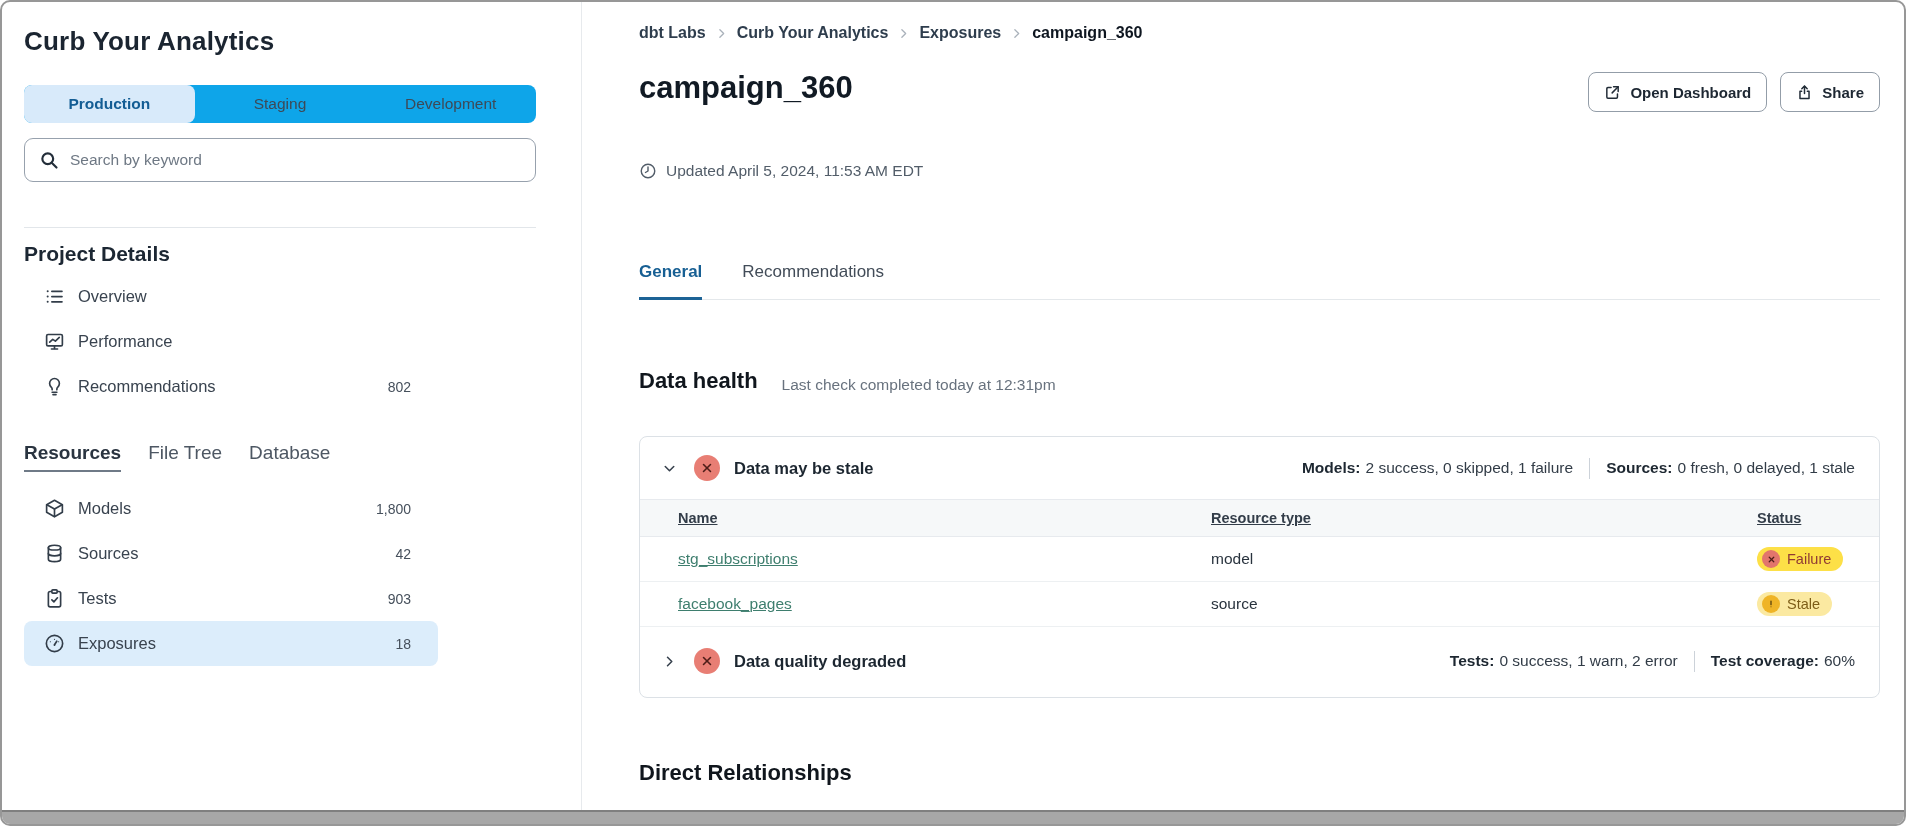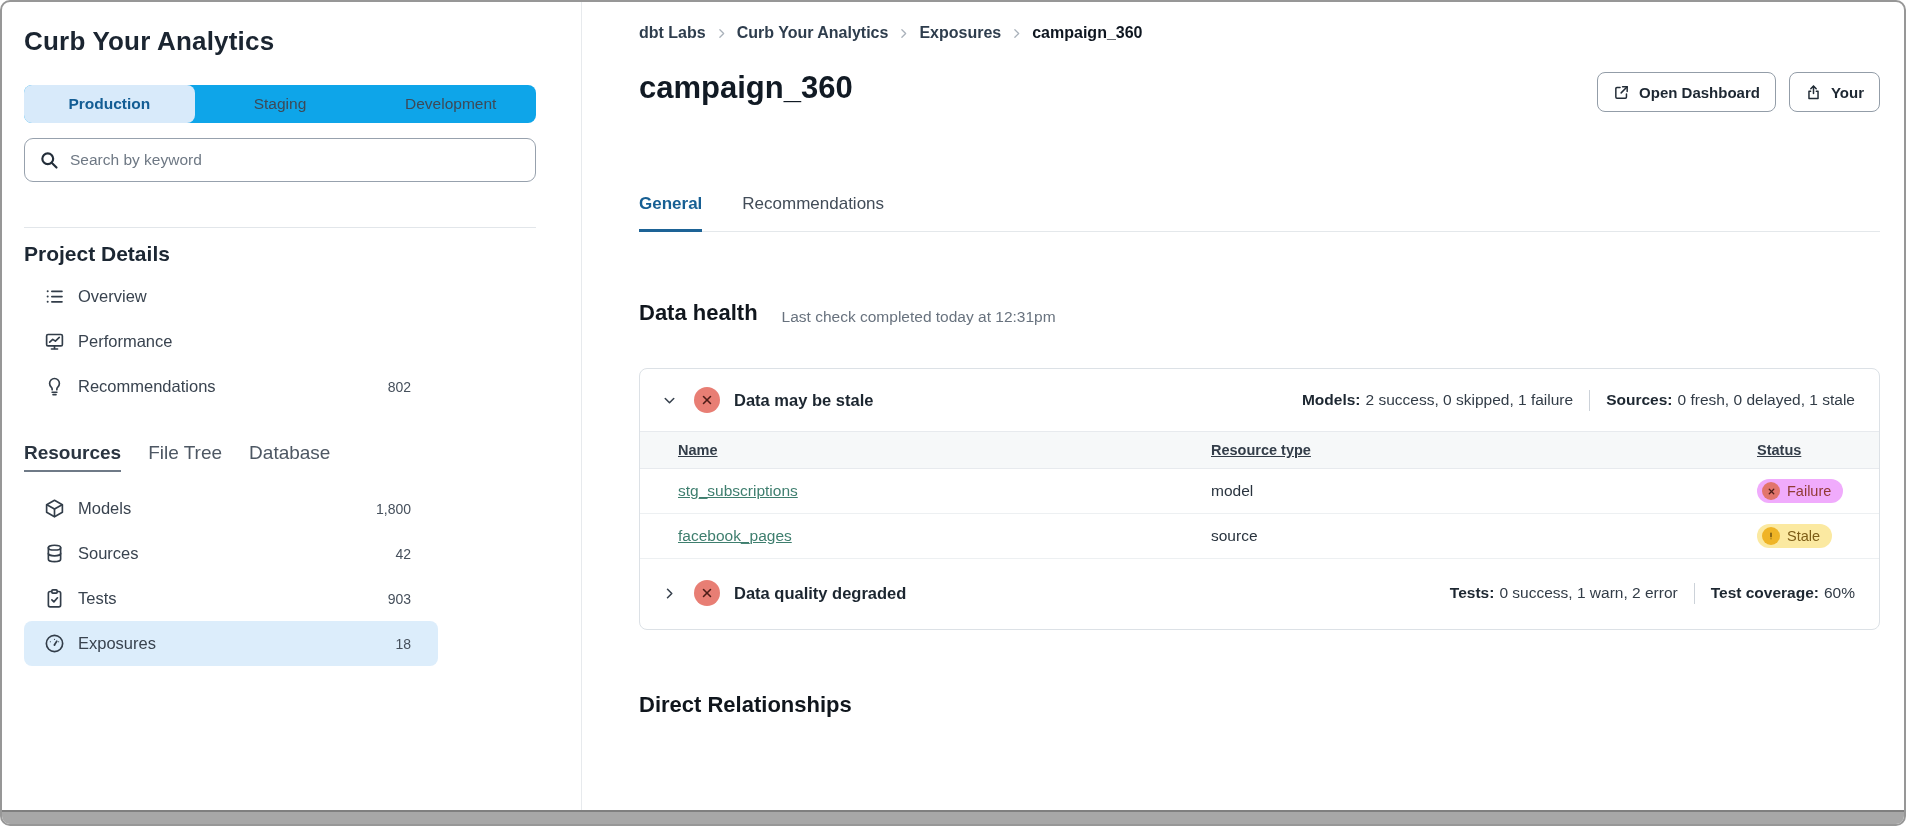--- a/index.html
+++ b/index.html
@@ -118,21 +118,21 @@
   table.health td { padding:10px 0 10px 38px; font-size:15.5px; color:#29333e; border-bottom:1px solid #edf0f2; }
   .col-name { width:533px; }
   .col-type { width:auto; }
   .col-status { width:160px; }
   .res-link { color:#3e7e6e; text-decoration:underline; cursor:pointer; }
 
   .pill {
     display:inline-flex; align-items:center; gap:7px; border-radius:999px;
     padding:3px 12px 3px 5px; font-size:14.5px;
   }
-  .pill-error { background:#f0abfc; color:#903a34; }
+  .pill-error { background:#fde047; color:#903a34; }
   .pill-warn  { background:#fbe9a1; color:#7d5d17; }
   .pill-dot {
     width:18px; height:18px; border-radius:50%; display:flex; align-items:center; justify-content:center; flex:none;
   }
   .pill-dot-error { background:#e2756c; }
   .pill-dot-warn  { background:#efb426; }
 
   .dr-heading { margin-top:62px; font-size:22px; font-weight:600; color:#10161d; }
 </style>
 </head>
@@ -296,25 +296,34 @@
           <span>Open Dashboard</span>
         </button>
         <button class="btn">
           <span style="display:flex;">
             <svg width="17" height="17" viewBox="0 0 24 24" fill="none" stroke="currentColor" stroke-width="2.1" stroke-linecap="round" stroke-linejoin="round">
               <line x1="12" y1="3.2" x2="12" y2="13.5"></line>
               <polyline points="8.2,6.8 12,3 15.8,6.8"></polyline>
               <path d="M8 10.3H5.6v10.2h12.8V10.3H16"></path>
             </svg>
           </span>
-          <span>Your</span>
+          <span>Share</span>
         </button>
       </div>
     </div>
 
+    <div class="updated-row">
+      <span style="display:flex;">
+        <svg width="18" height="18" viewBox="0 0 24 24" fill="none" stroke="currentColor" stroke-width="1.9" stroke-linecap="round" stroke-linejoin="round">
+          <circle cx="12" cy="12" r="9"></circle>
+            <polyline points="12,6.5 12,12 8.6,14"></polyline>
+        </svg>
+      </span>
+      <span>Updated April 5, 2024, 11:53 AM EDT</span>
+    </div>
 
     <div class="page-tabs">
       <div class="page-tab active">General</div>
       <div class="page-tab">Recommendations</div>
     </div>
 
     <div class="data-health-row">
       <span class="h2">Data health</span>
       <span class="h2-sub">Last check completed today at 12:31pm</span>
     </div>

